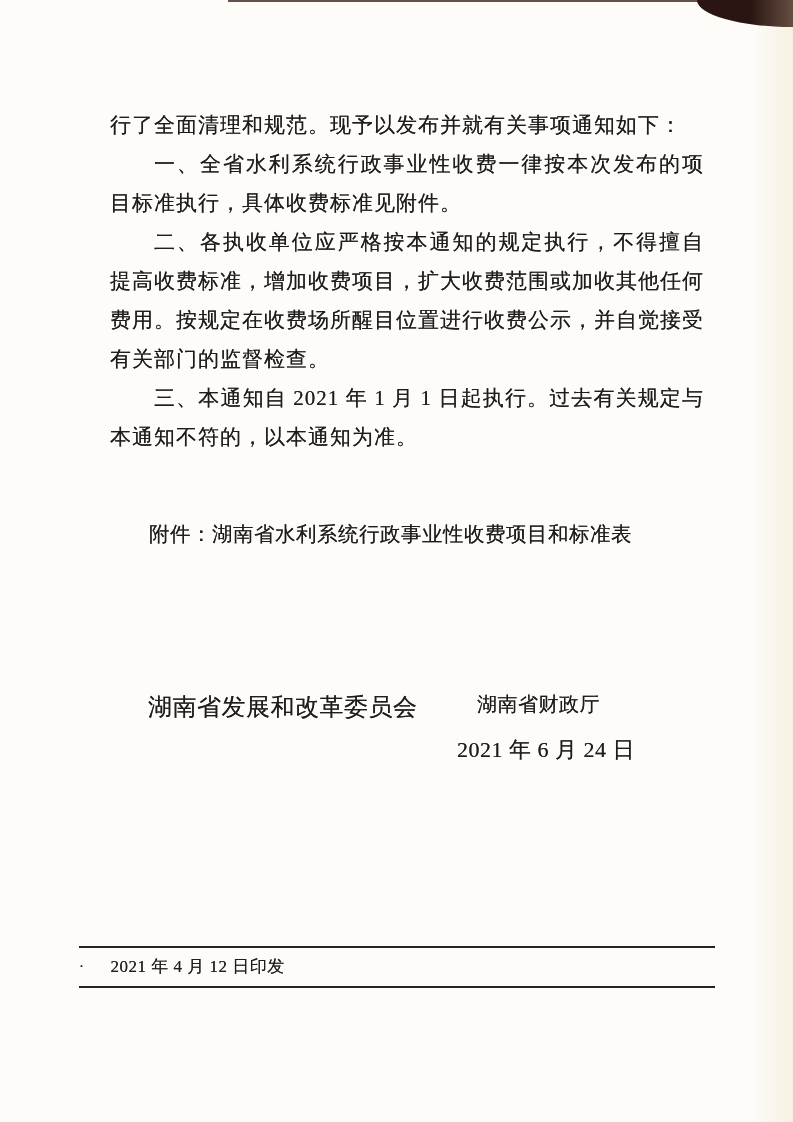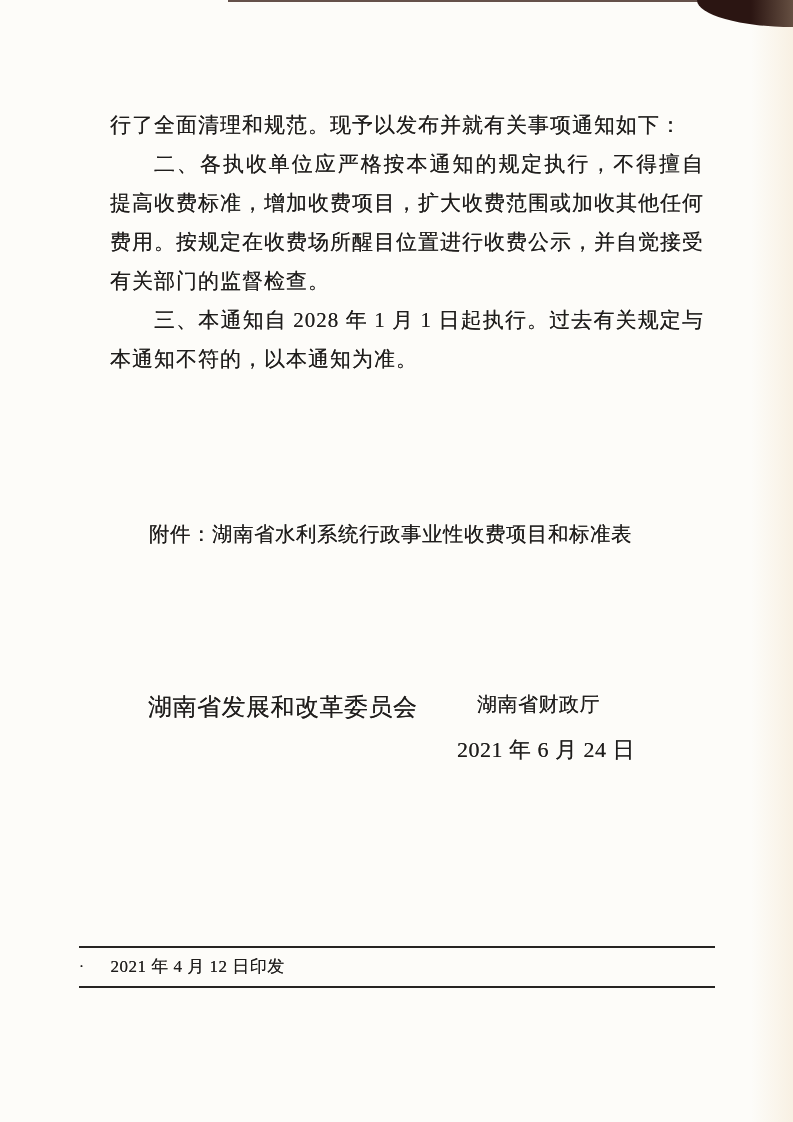--- a/index.html
+++ b/index.html
@@ -137,22 +137,23 @@
 </head>
 <body>
 
 <div class="page">
 
   <div class="top-edge-line"></div>
   <div class="corner-blob"></div>
 
   <div class="doc-body">
     <p class="body-paragraph">行了全面清理和规范。现予以发布并就有关事项通知如下：</p>
+    <p class="body-paragraph indent">一、全省水利系统行政事业性收费一律按本次发布的项目标准执行，具体收费标准见附件。</p>
     <p class="body-paragraph indent">二、各执收单位应严格按本通知的规定执行，不得擅自提高收费标准，增加收费项目，扩大收费范围或加收其他任何费用。按规定在收费场所醒目位置进行收费公示，并自觉接受有关部门的监督检查。</p>
-    <p class="body-paragraph indent">三、本通知自 2028 年 1 月 1 日起执行。过去有关规定与本通知不符的，以本通知为准。</p>
+    <p class="body-paragraph indent">三、本通知自 2021 年 1 月 1 日起执行。过去有关规定与本通知不符的，以本通知为准。</p>
   </div>
 
   <div class="attachment-line">附件：湖南省水利系统行政事业性收费项目和标准表</div>
 
   <div class="sig-left">湖南省发展和改革委员会</div>
   <div class="sig-right">湖南省财政厅</div>
   <div class="sig-date">2021 年 6 月 24 日</div>
 
   <div class="footer-rule footer-rule-top"></div>
   <div class="footer-row">

